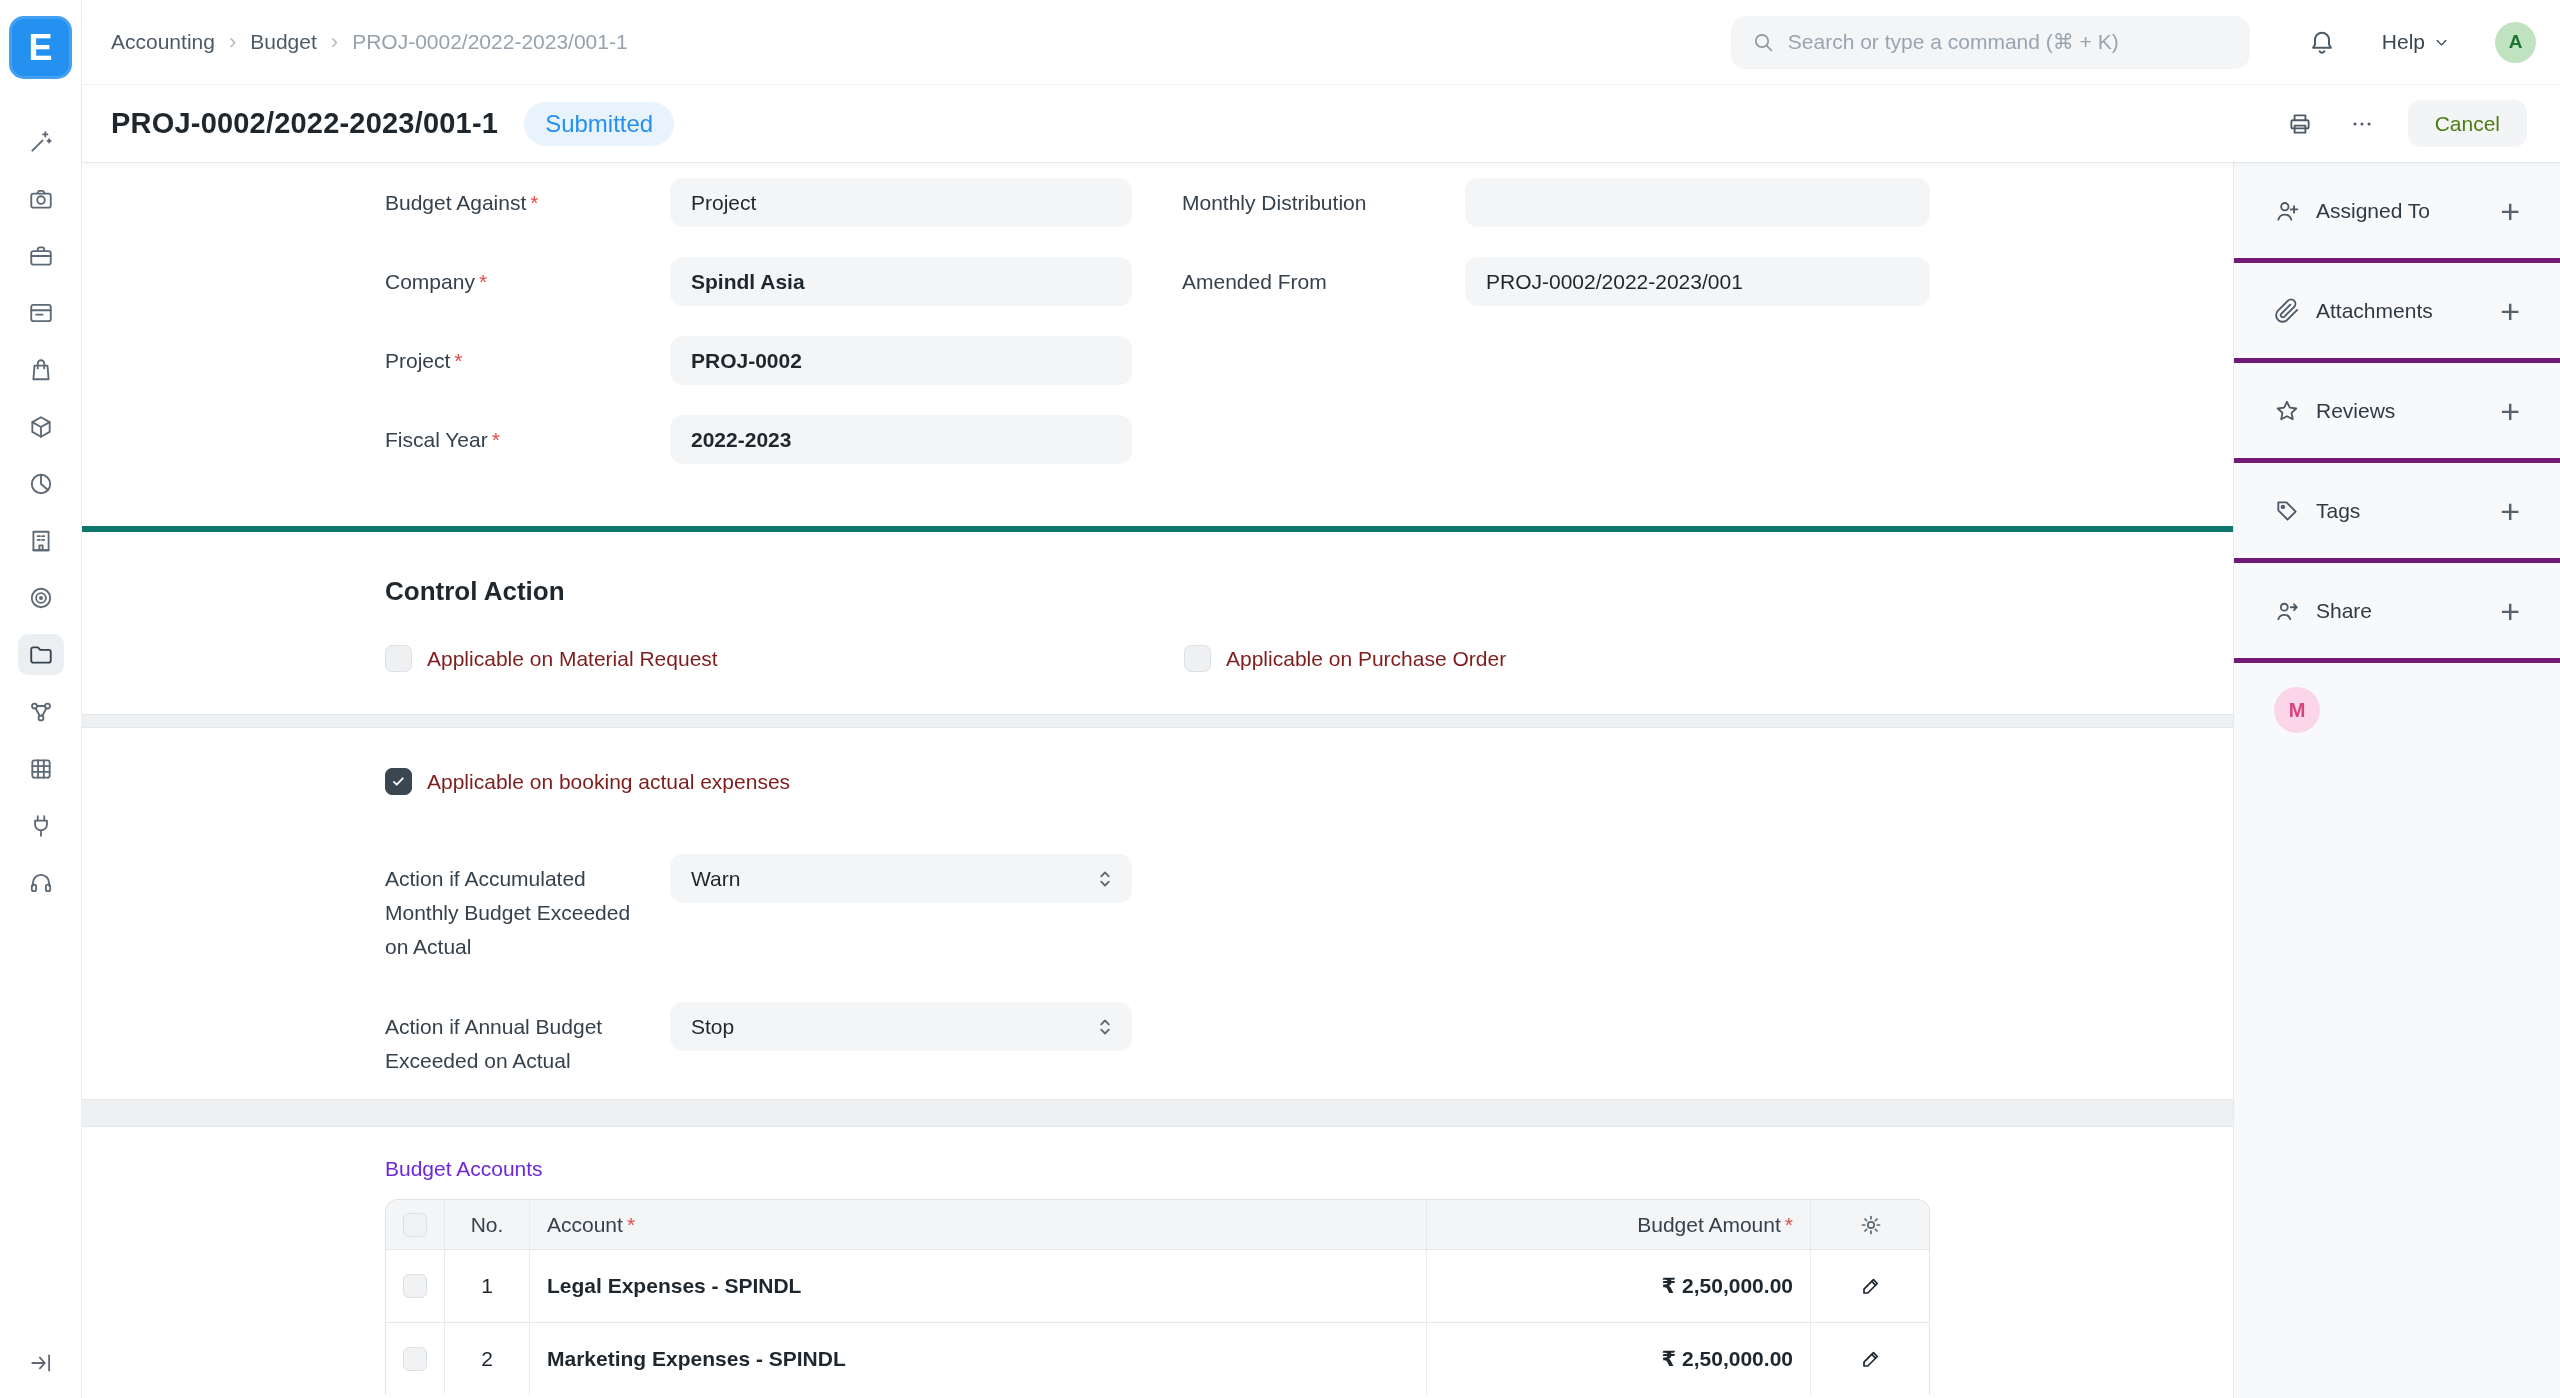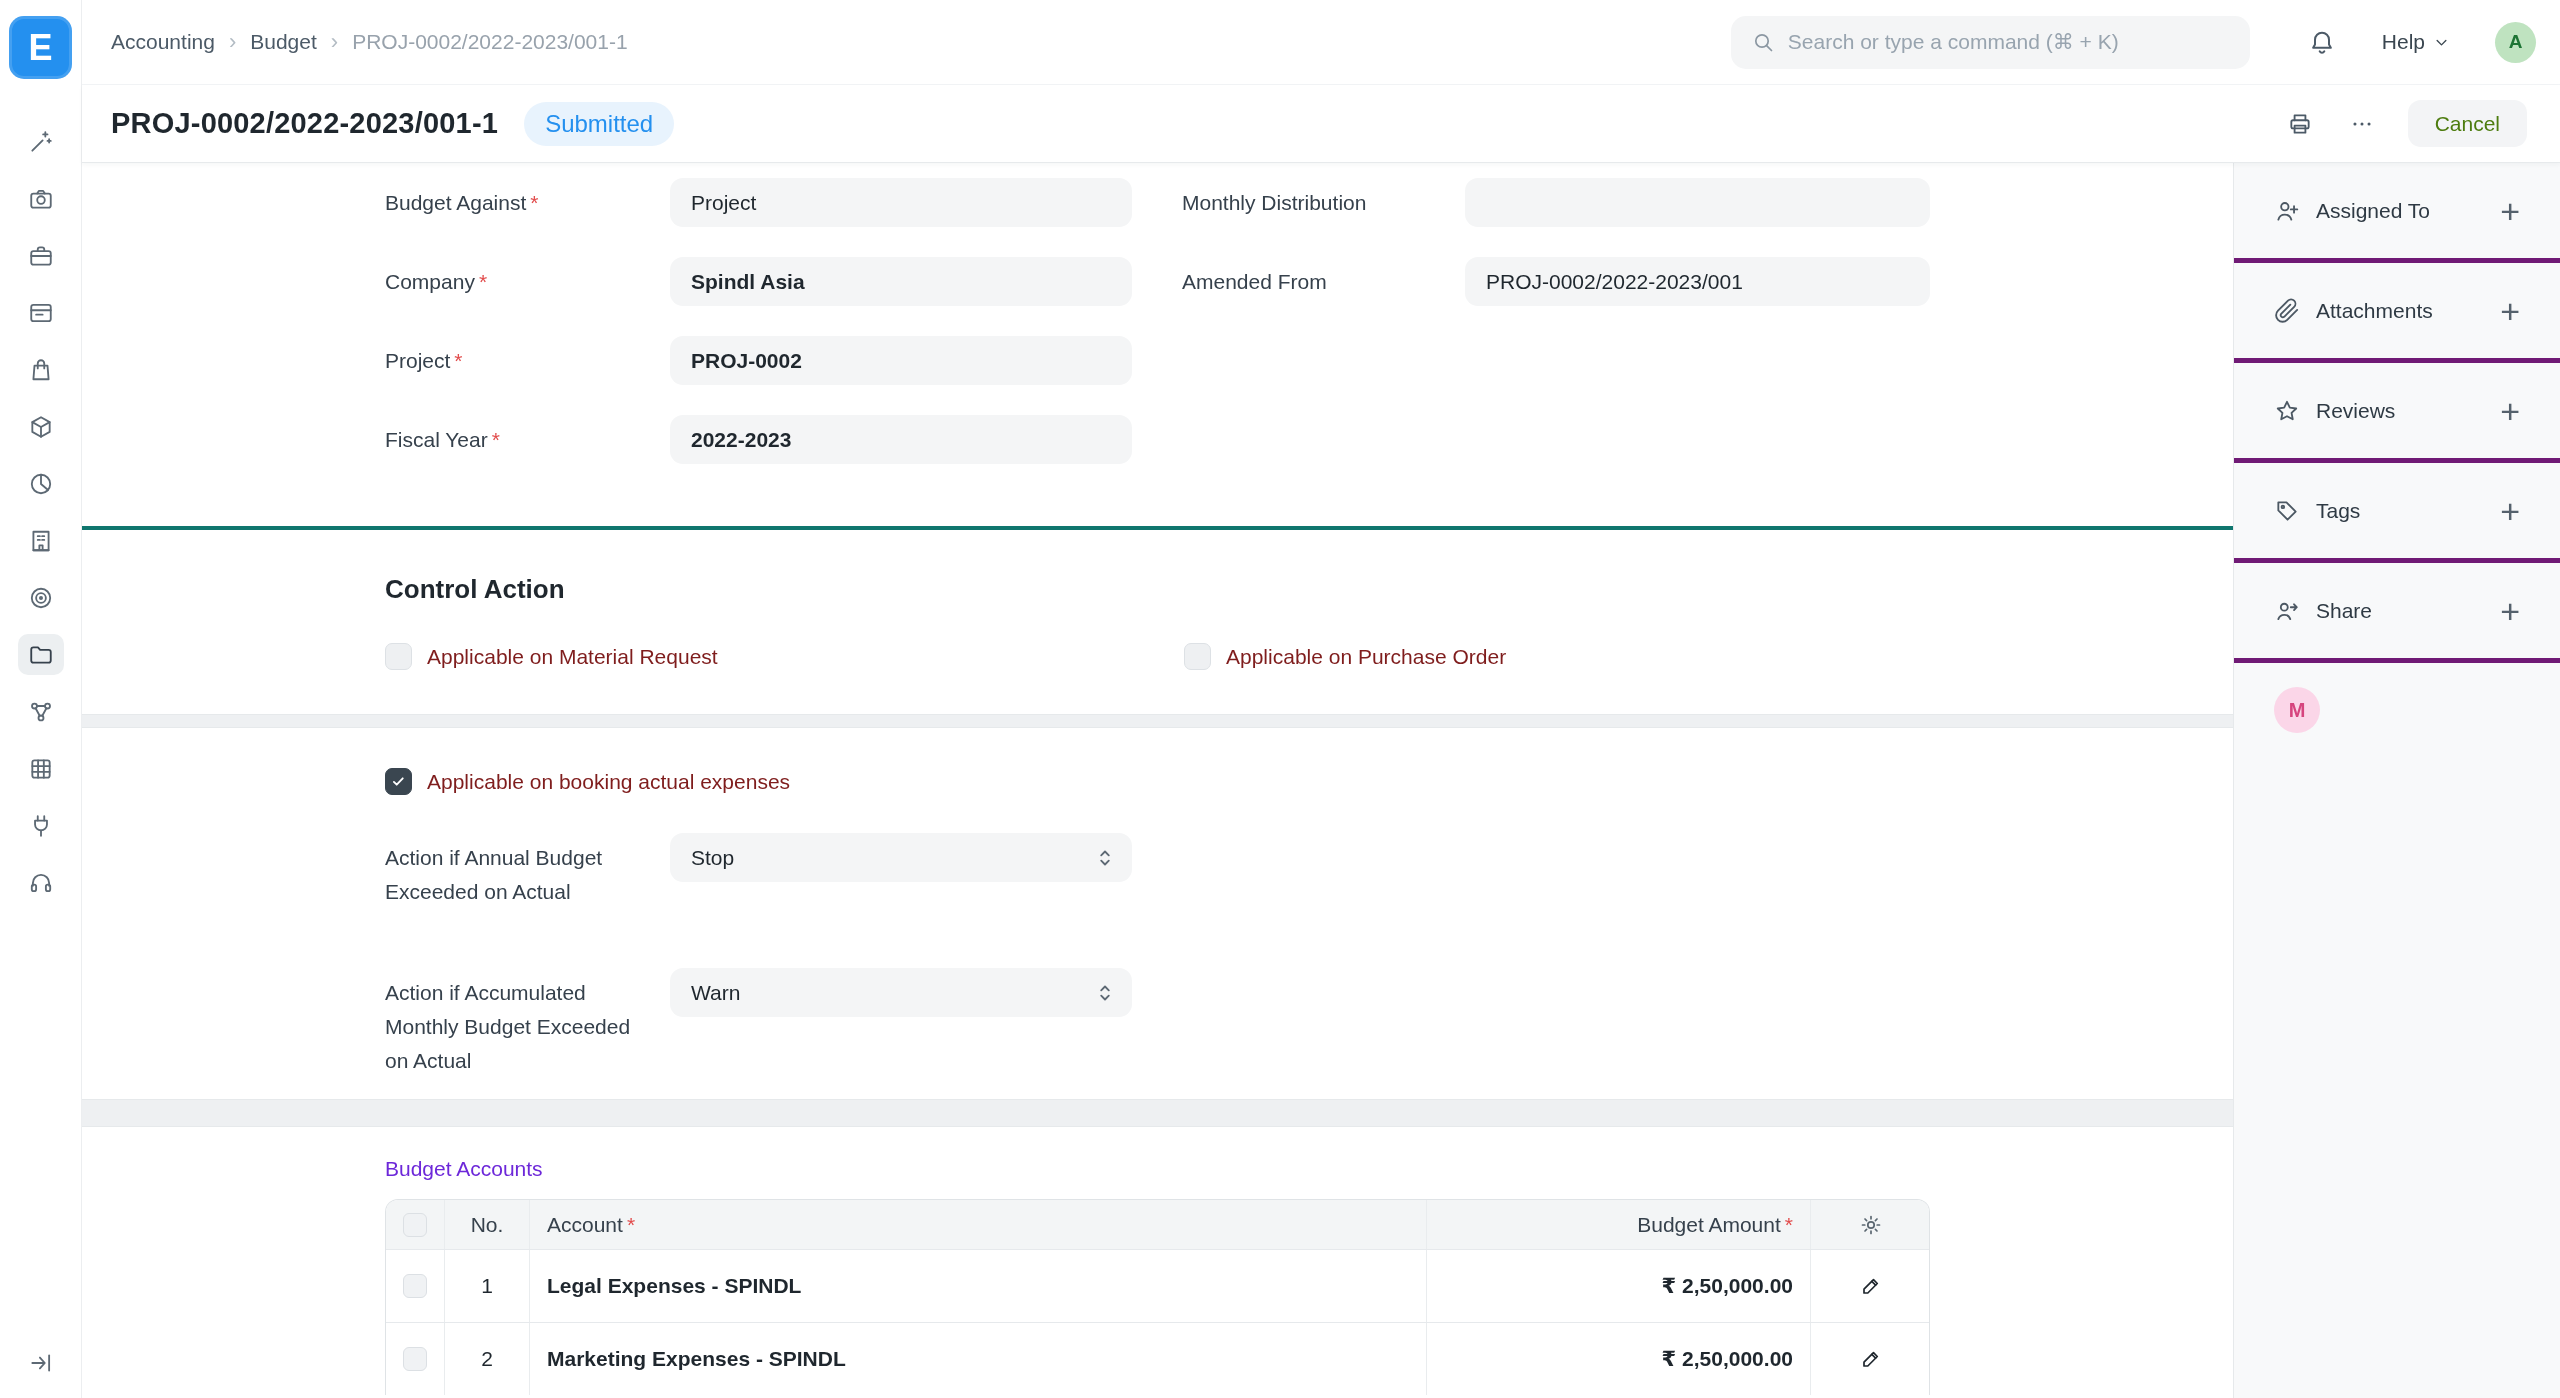--- a/index.html
+++ b/index.html
@@ -42,21 +42,21 @@
   .status-badge { margin-left:26px; font-size:24px; font-weight:500; color:#2490ef; background:#e8f3fd; border-radius:999px; padding:8px 21px; }
   .title-actions { margin-left:auto; display:flex; align-items:center; gap:14px; }
   .iconbtn { width:48px; height:46px; border:none; background:transparent; border-radius:12px; color:#4c5a67; display:flex; align-items:center; justify-content:center; cursor:pointer; }
   .cancel-btn { height:47px; padding:0 27px; border:none; border-radius:13px; background:#f3f4f6; color:#4d7c0f; font:inherit; font-size:21px; font-weight:500; cursor:pointer; margin-left:8px; }
 
   
   .content-row { flex:1; display:flex; min-height:0; }
   .form-area { flex:1; min-width:0; display:flex; flex-direction:column; background:#fff; overflow:hidden; }
   .sec { background:#fff; padding-left:303px; }
   .sec-fields { height:363px; flex:0 0 363px; padding-top:15px; }
-  .sec-control { height:188px; flex:0 0 188px; border-top:4px solid #0f766e; padding-top:44px; }
+  .sec-control { height:188px; flex:0 0 188px; border-top:6px solid #0f766e; padding-top:44px; }
   .band { background:#eef0f2; border-top:1px solid #e6e9eb; border-bottom:1px solid #e6e9eb; }
   .band-1 { height:14px; flex:0 0 14px; }
   .band-2 { height:28px; flex:0 0 28px; }
   .sec-booking { height:371px; flex:0 0 371px; padding-top:40px; }
   .sec-table { flex:1; padding-top:30px; overflow:hidden; }
 
   .field-row { display:flex; align-items:center; margin-bottom:30px; }
   .f-label { width:285px; padding-right:22px; color:#36414c; }
   .star { color:#e24c4c; margin-left:4px; }
   .f-input { width:462px; height:49px; background:#f4f5f6; border-radius:13px; display:flex; align-items:center; padding:0 21px; color:#1f272e; cursor:text; overflow:hidden; white-space:nowrap; }
@@ -314,33 +314,33 @@
 
         <section class="sec sec-booking">
           <div class="check-item">
             <span class="checkbox checked">
                 <svg viewBox="0 0 24 24">
                   <path d="M5.5 12.5l4 4 8.5-9"></path>
                 </svg>
               </span>
             <span class="check-label">Applicable on booking actual expenses</span>
           </div>
+          <div class="select-row two">
+            <div class="sel-label">Action if Accumulated Monthly Budget Exceeded on Actual</div>
+            <div class="select">
+              <span>Warn</span>
+              <svg class="i26 caret" viewBox="0 0 24 24">
+                  <path d="M8.5 9.5L12 6l3.5 3.5M8.5 14.5L12 18l3.5-3.5"></path>
+                </svg>
+            </div>
+          </div>
           <div class="select-row one">
             <div class="sel-label">Action if Annual Budget Exceeded on Actual</div>
             <div class="select">
               <span>Stop</span>
-              <svg class="i26 caret" viewBox="0 0 24 24">
-                  <path d="M8.5 9.5L12 6l3.5 3.5M8.5 14.5L12 18l3.5-3.5"></path>
-                </svg>
-            </div>
-          </div>
-          <div class="select-row two">
-            <div class="sel-label">Action if Accumulated Monthly Budget Exceeded on Actual</div>
-            <div class="select">
-              <span>Warn</span>
               <svg class="i26 caret" viewBox="0 0 24 24">
                   <path d="M8.5 9.5L12 6l3.5 3.5M8.5 14.5L12 18l3.5-3.5"></path>
                 </svg>
             </div>
           </div>
         </section>
 
         <div class="band band-2"></div>
 
         <section class="sec sec-table">

